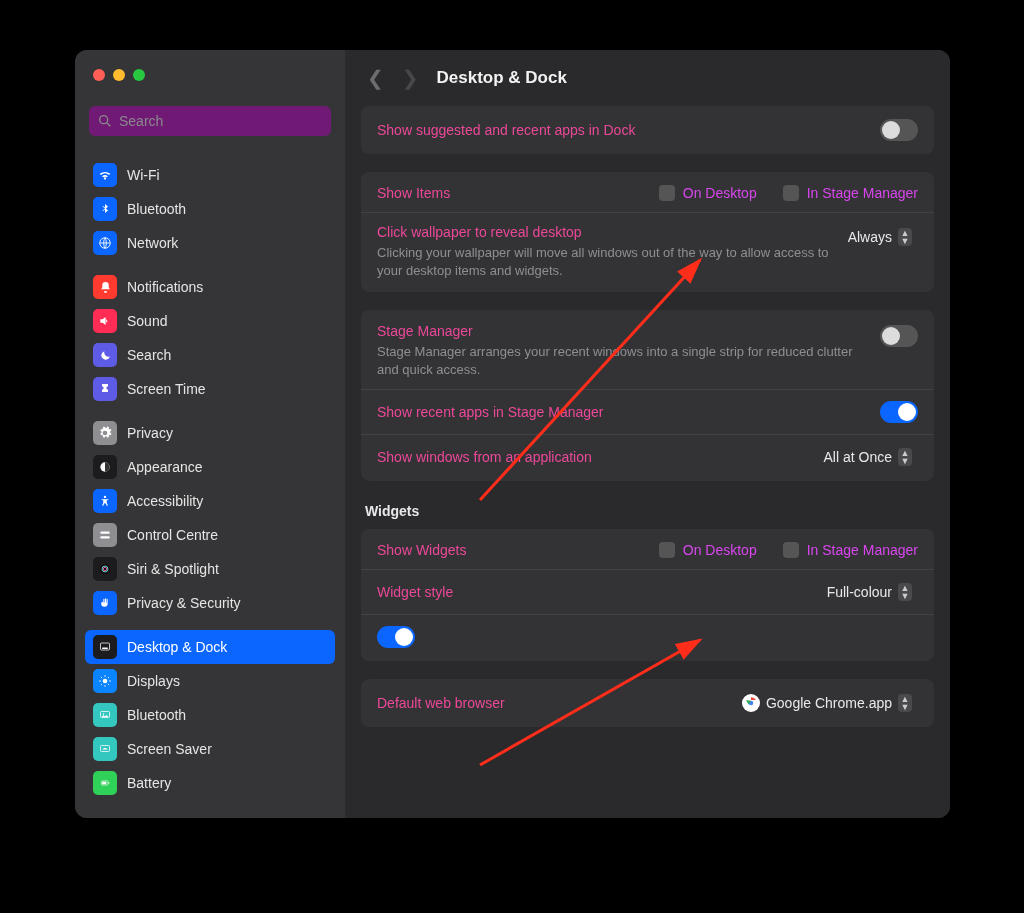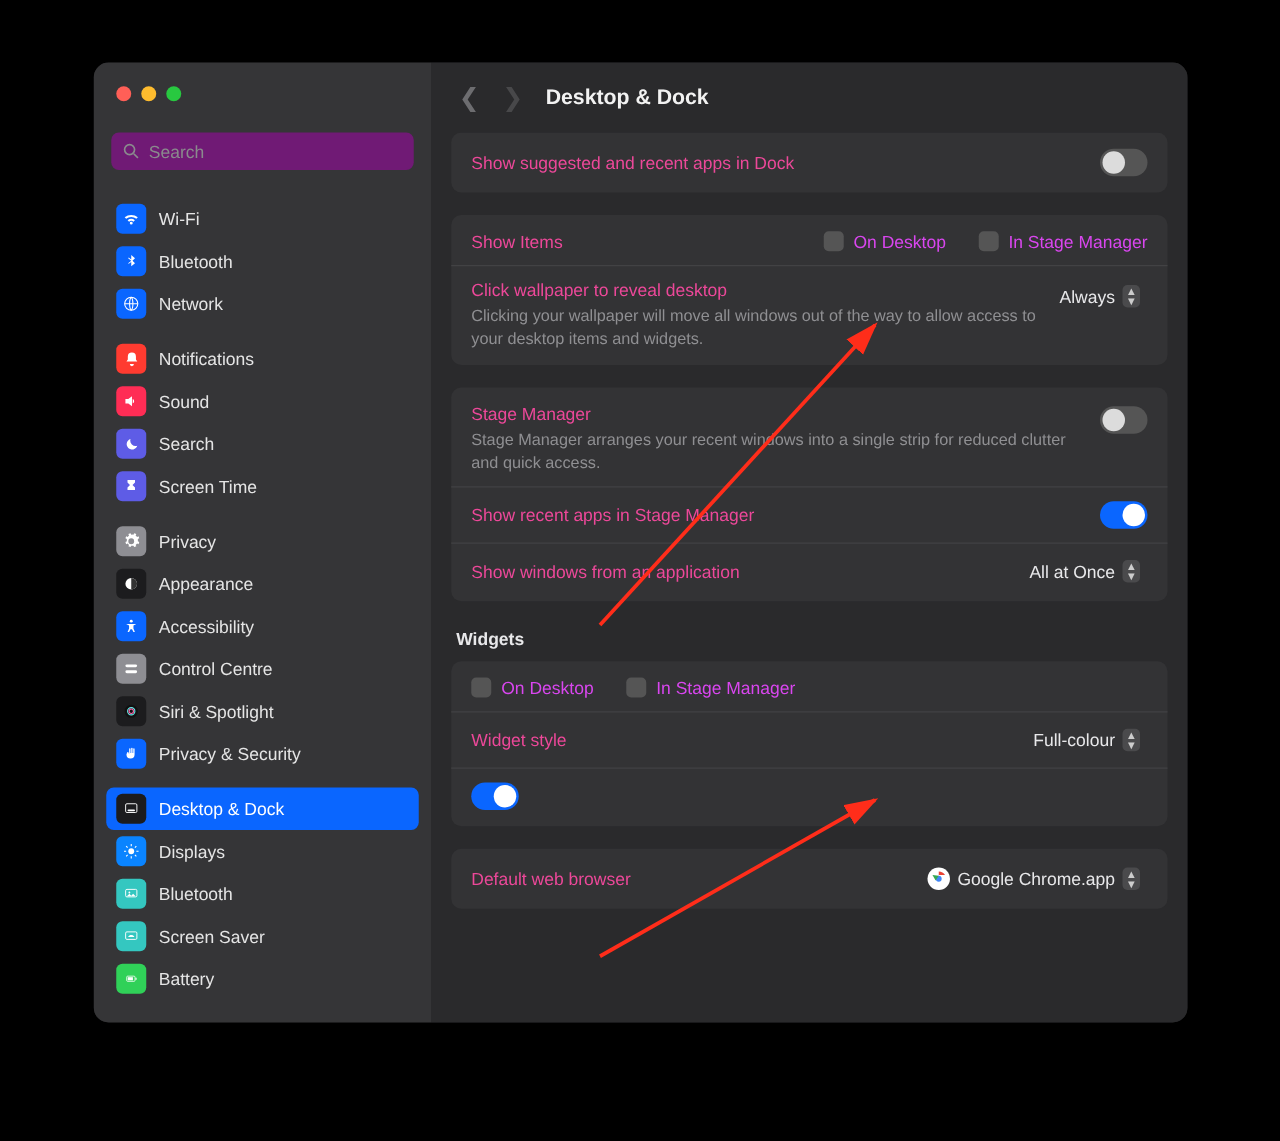--- a/index.html
+++ b/index.html
@@ -367,20 +367,21 @@
           <div class="select">
             <span>All at Once</span>
             <span class="updown">▲<br>▼</span>
           </div>
         </div>
       </div>
 
       <div class="section-title">Widgets</div>
       <div class="panel">
         <div class="row">
+          <div class="row-label">Show Widgets</div>
           <div class="check-pair">
             <div class="checkbox"></div>
             <span>On Desktop</span>
           </div>
           <div class="check-pair" style="margin-left:14px">
             <div class="checkbox"></div>
             <span>In Stage Manager</span>
           </div>
         </div>
         <div class="row">

